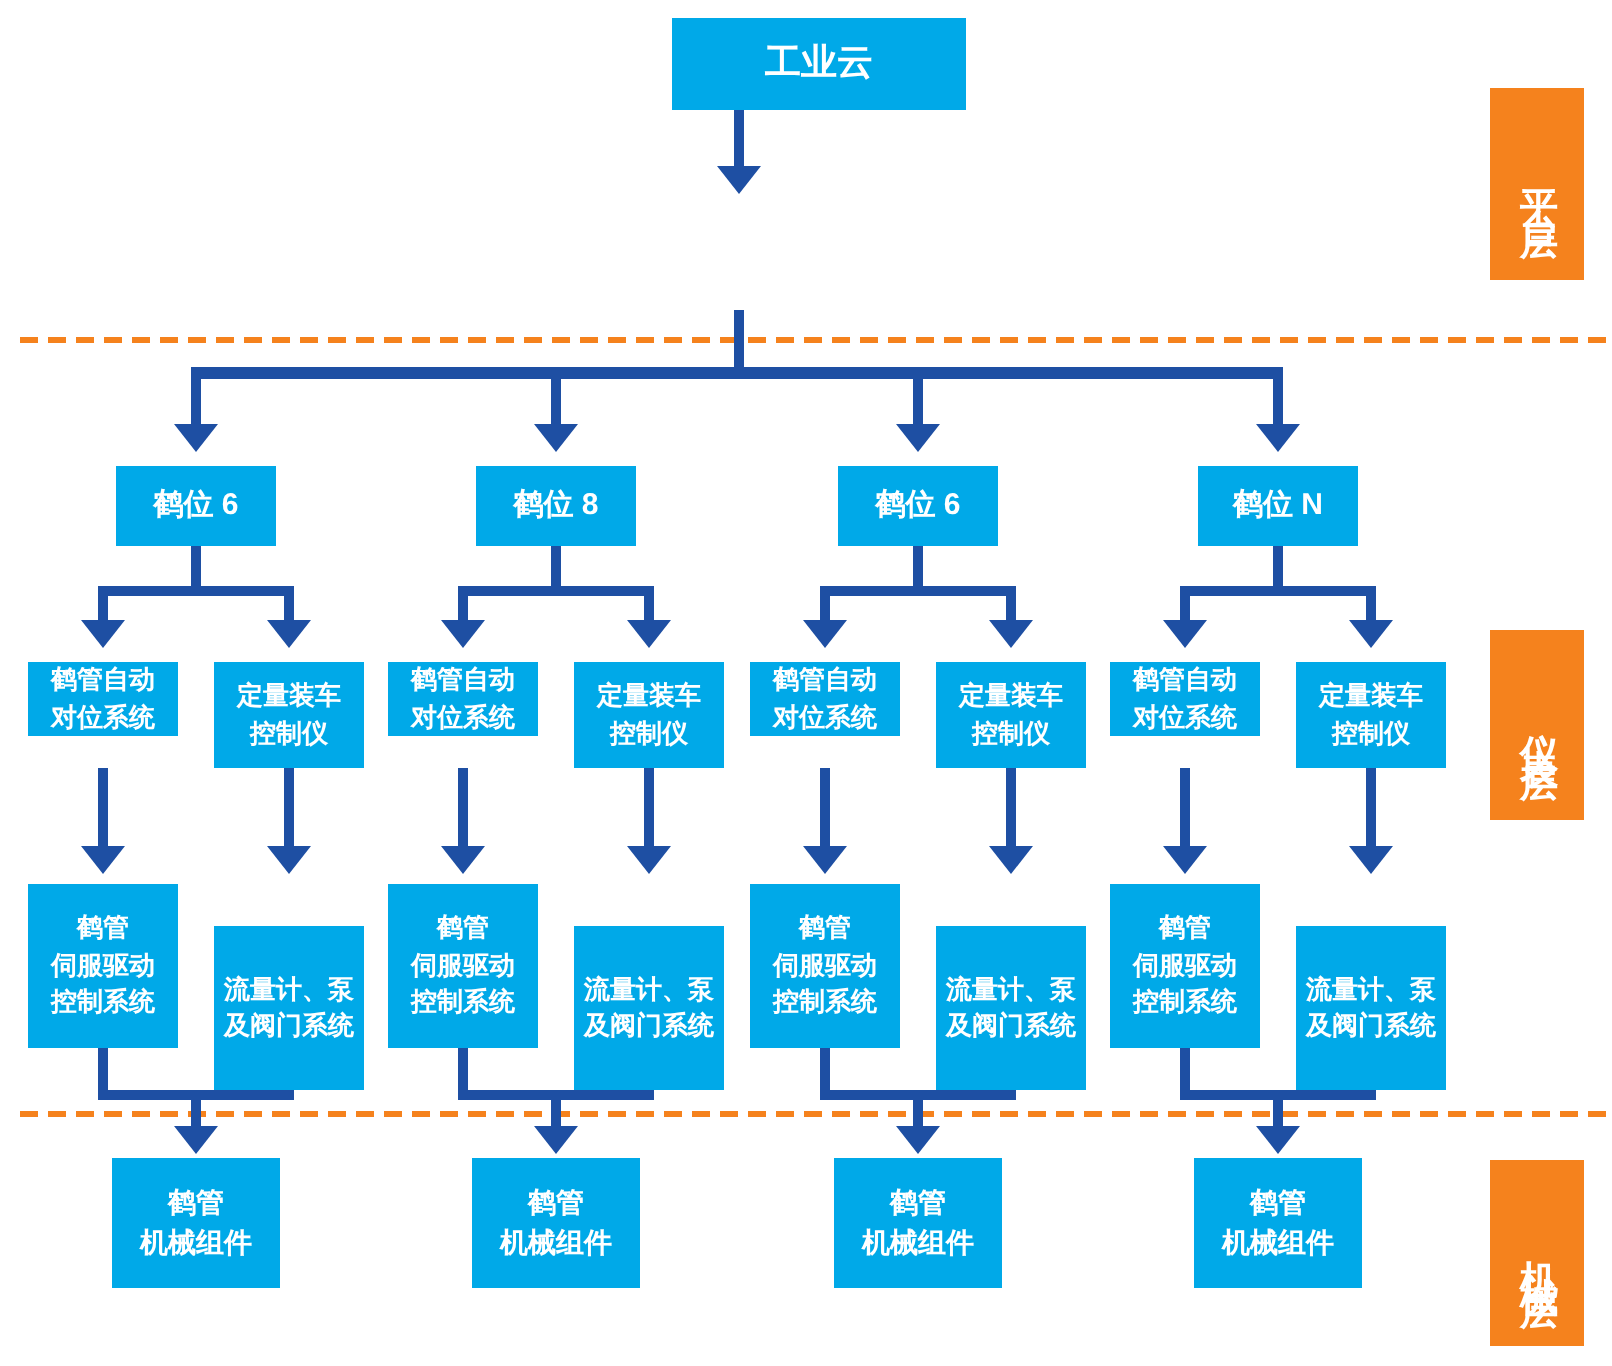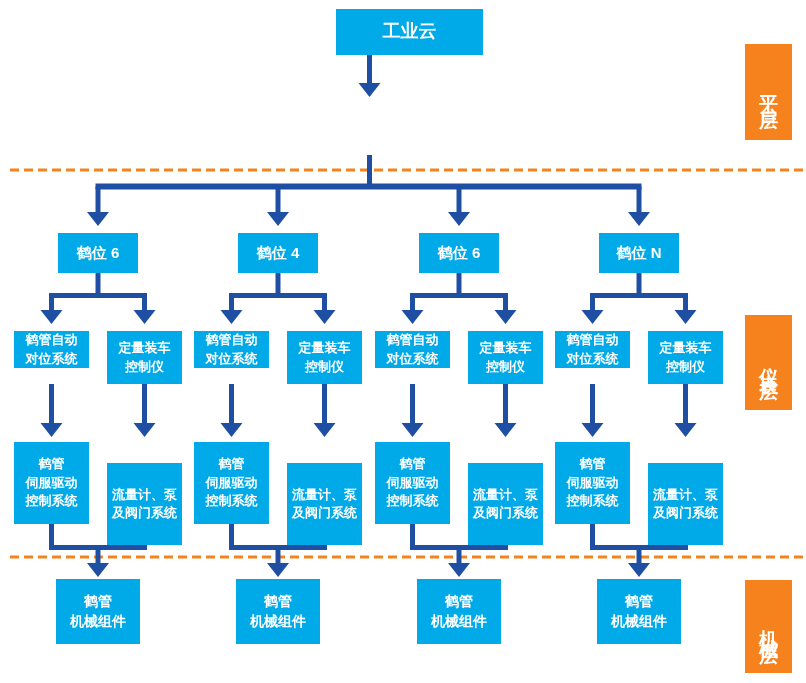--- a/index.html
+++ b/index.html
@@ -138,21 +138,21 @@
     <div class="box b-left2">鹤管
 伺服驱动
 控制系统</div>
     <div class="box b-right2">流量计、泵
 及阀门系统</div>
     <div class="box b-mech">鹤管
 机械组件</div>
   </div>
 
   <div class="branch" style="--c:278px">
-    <div class="box b-title">鹤位 4</div>
+    <div class="box b-title">鹤位 8</div>
     <div class="box b-left1">鹤管自动
 对位系统</div>
     <div class="box b-right1">定量装车
 控制仪</div>
     <div class="box b-left2">鹤管
 伺服驱动
 控制系统</div>
     <div class="box b-right2">流量计、泵
 及阀门系统</div>
     <div class="box b-mech">鹤管

